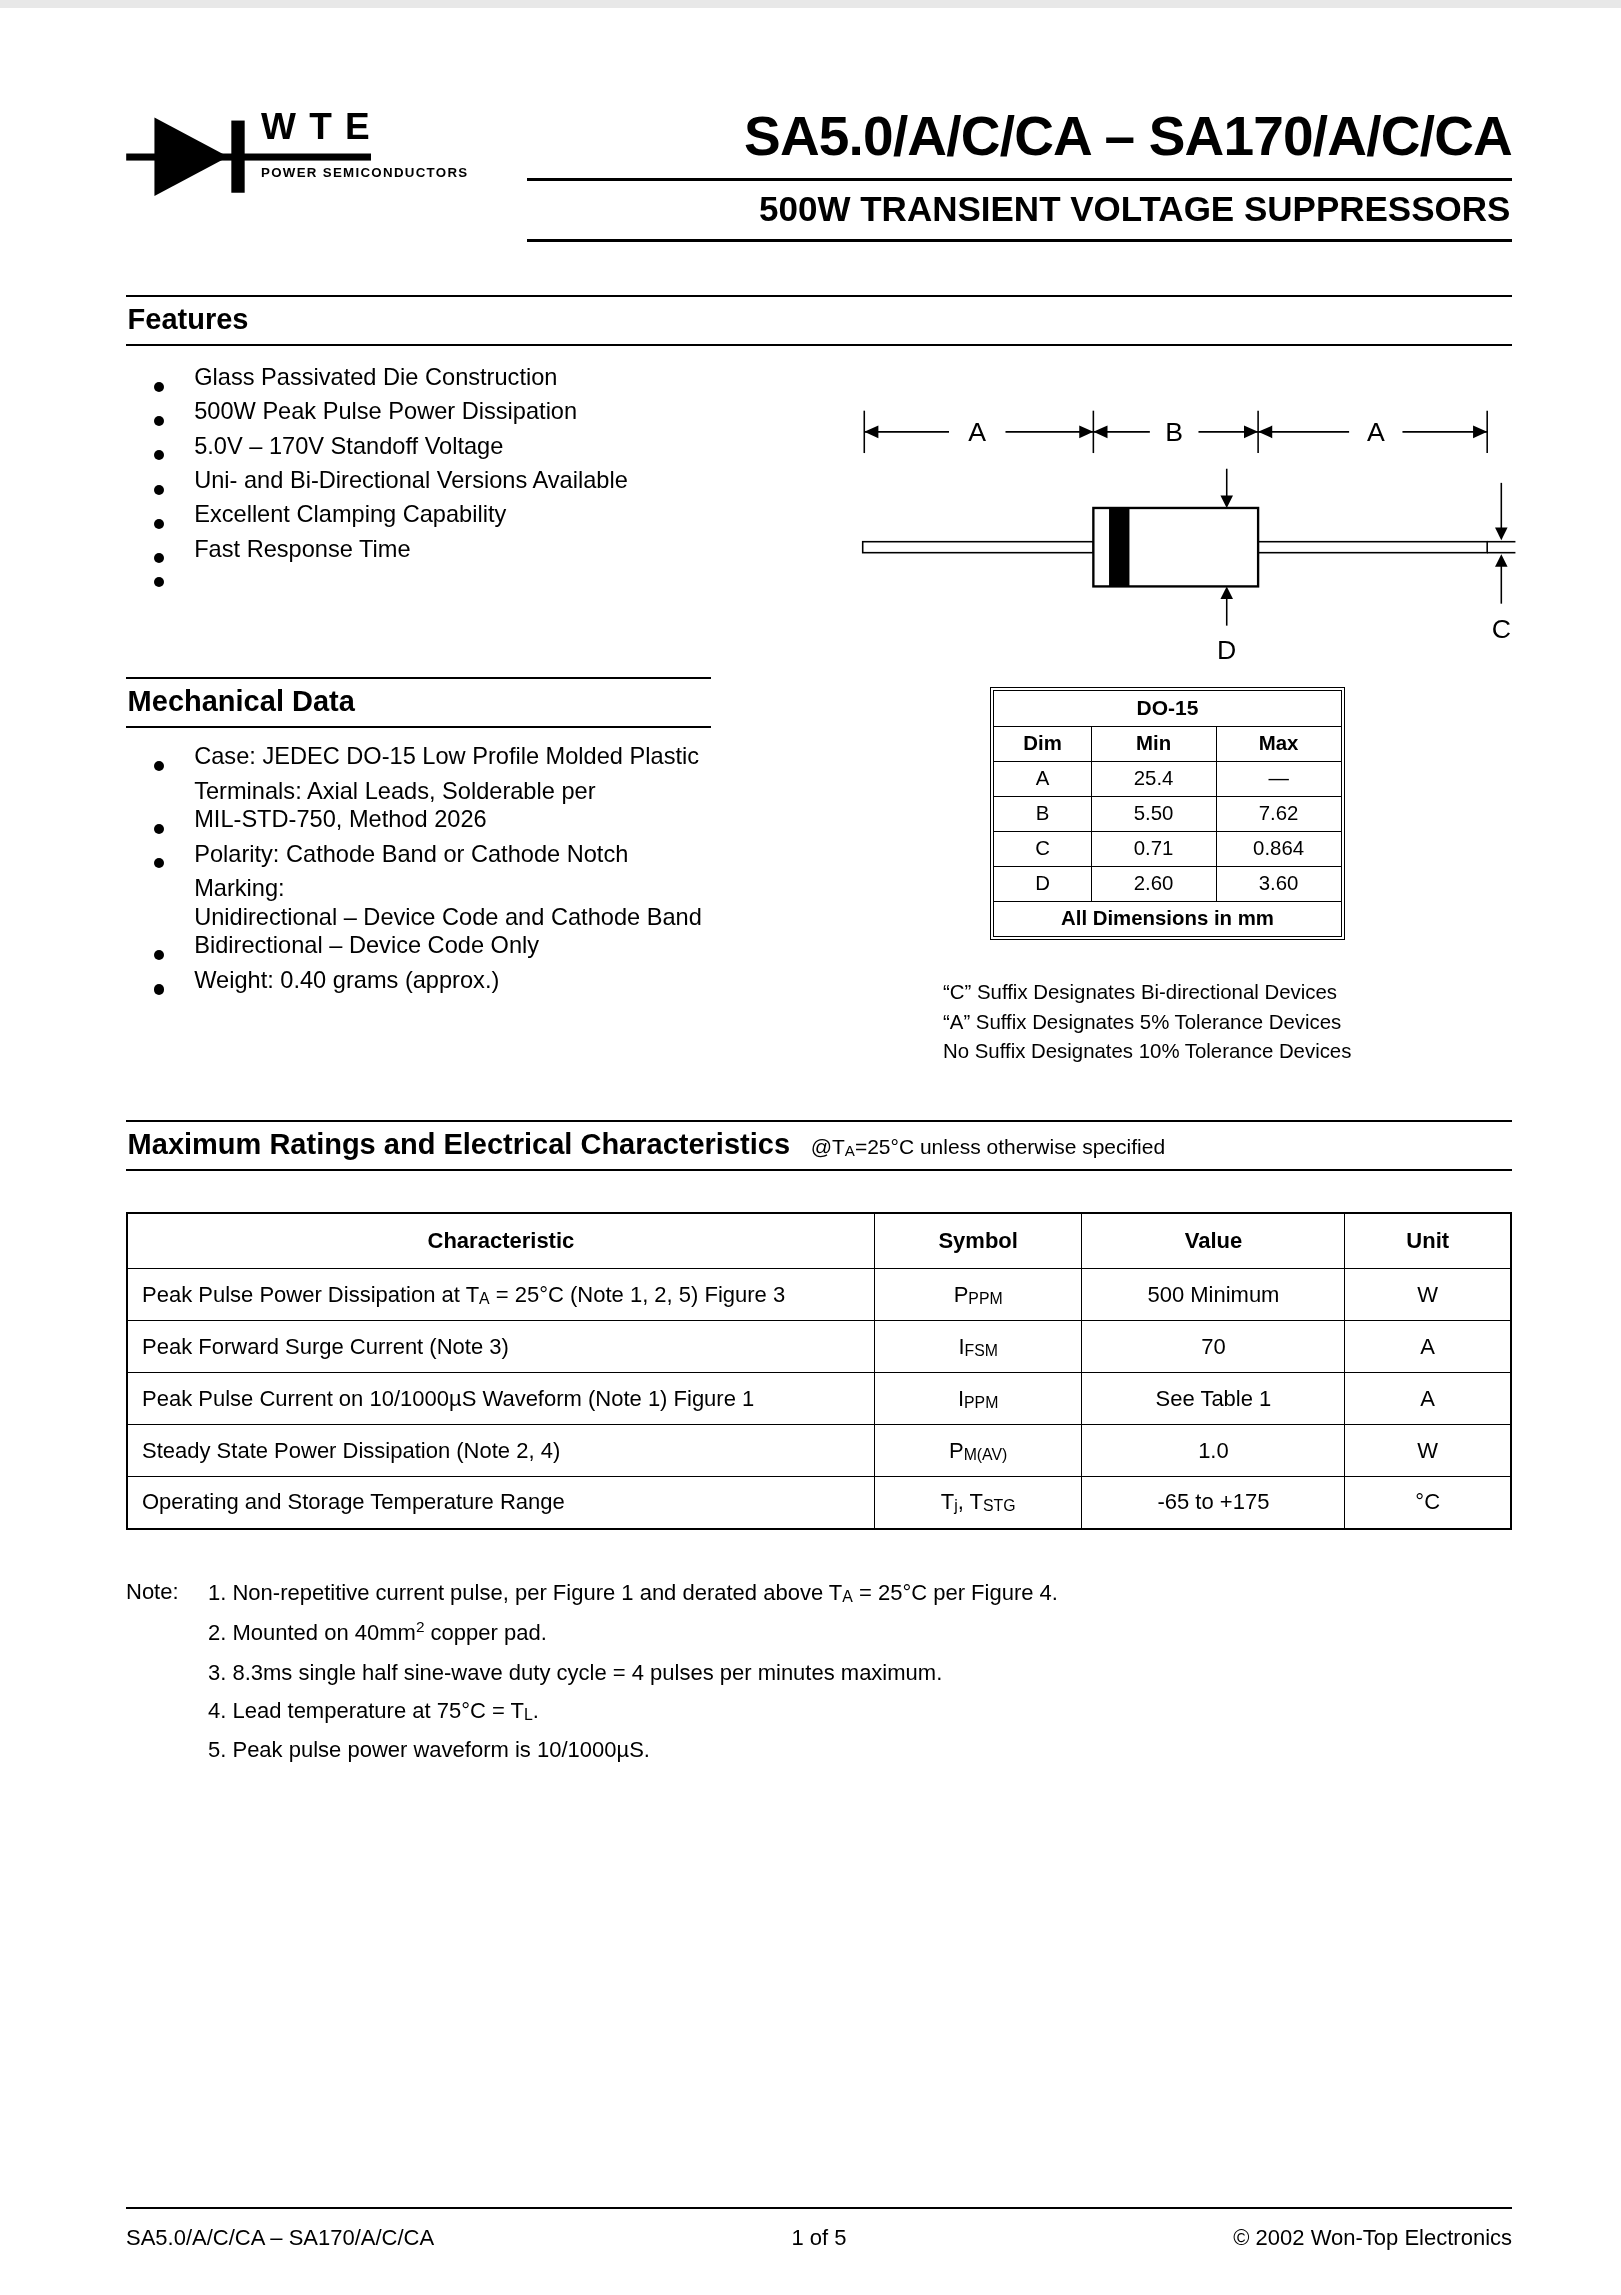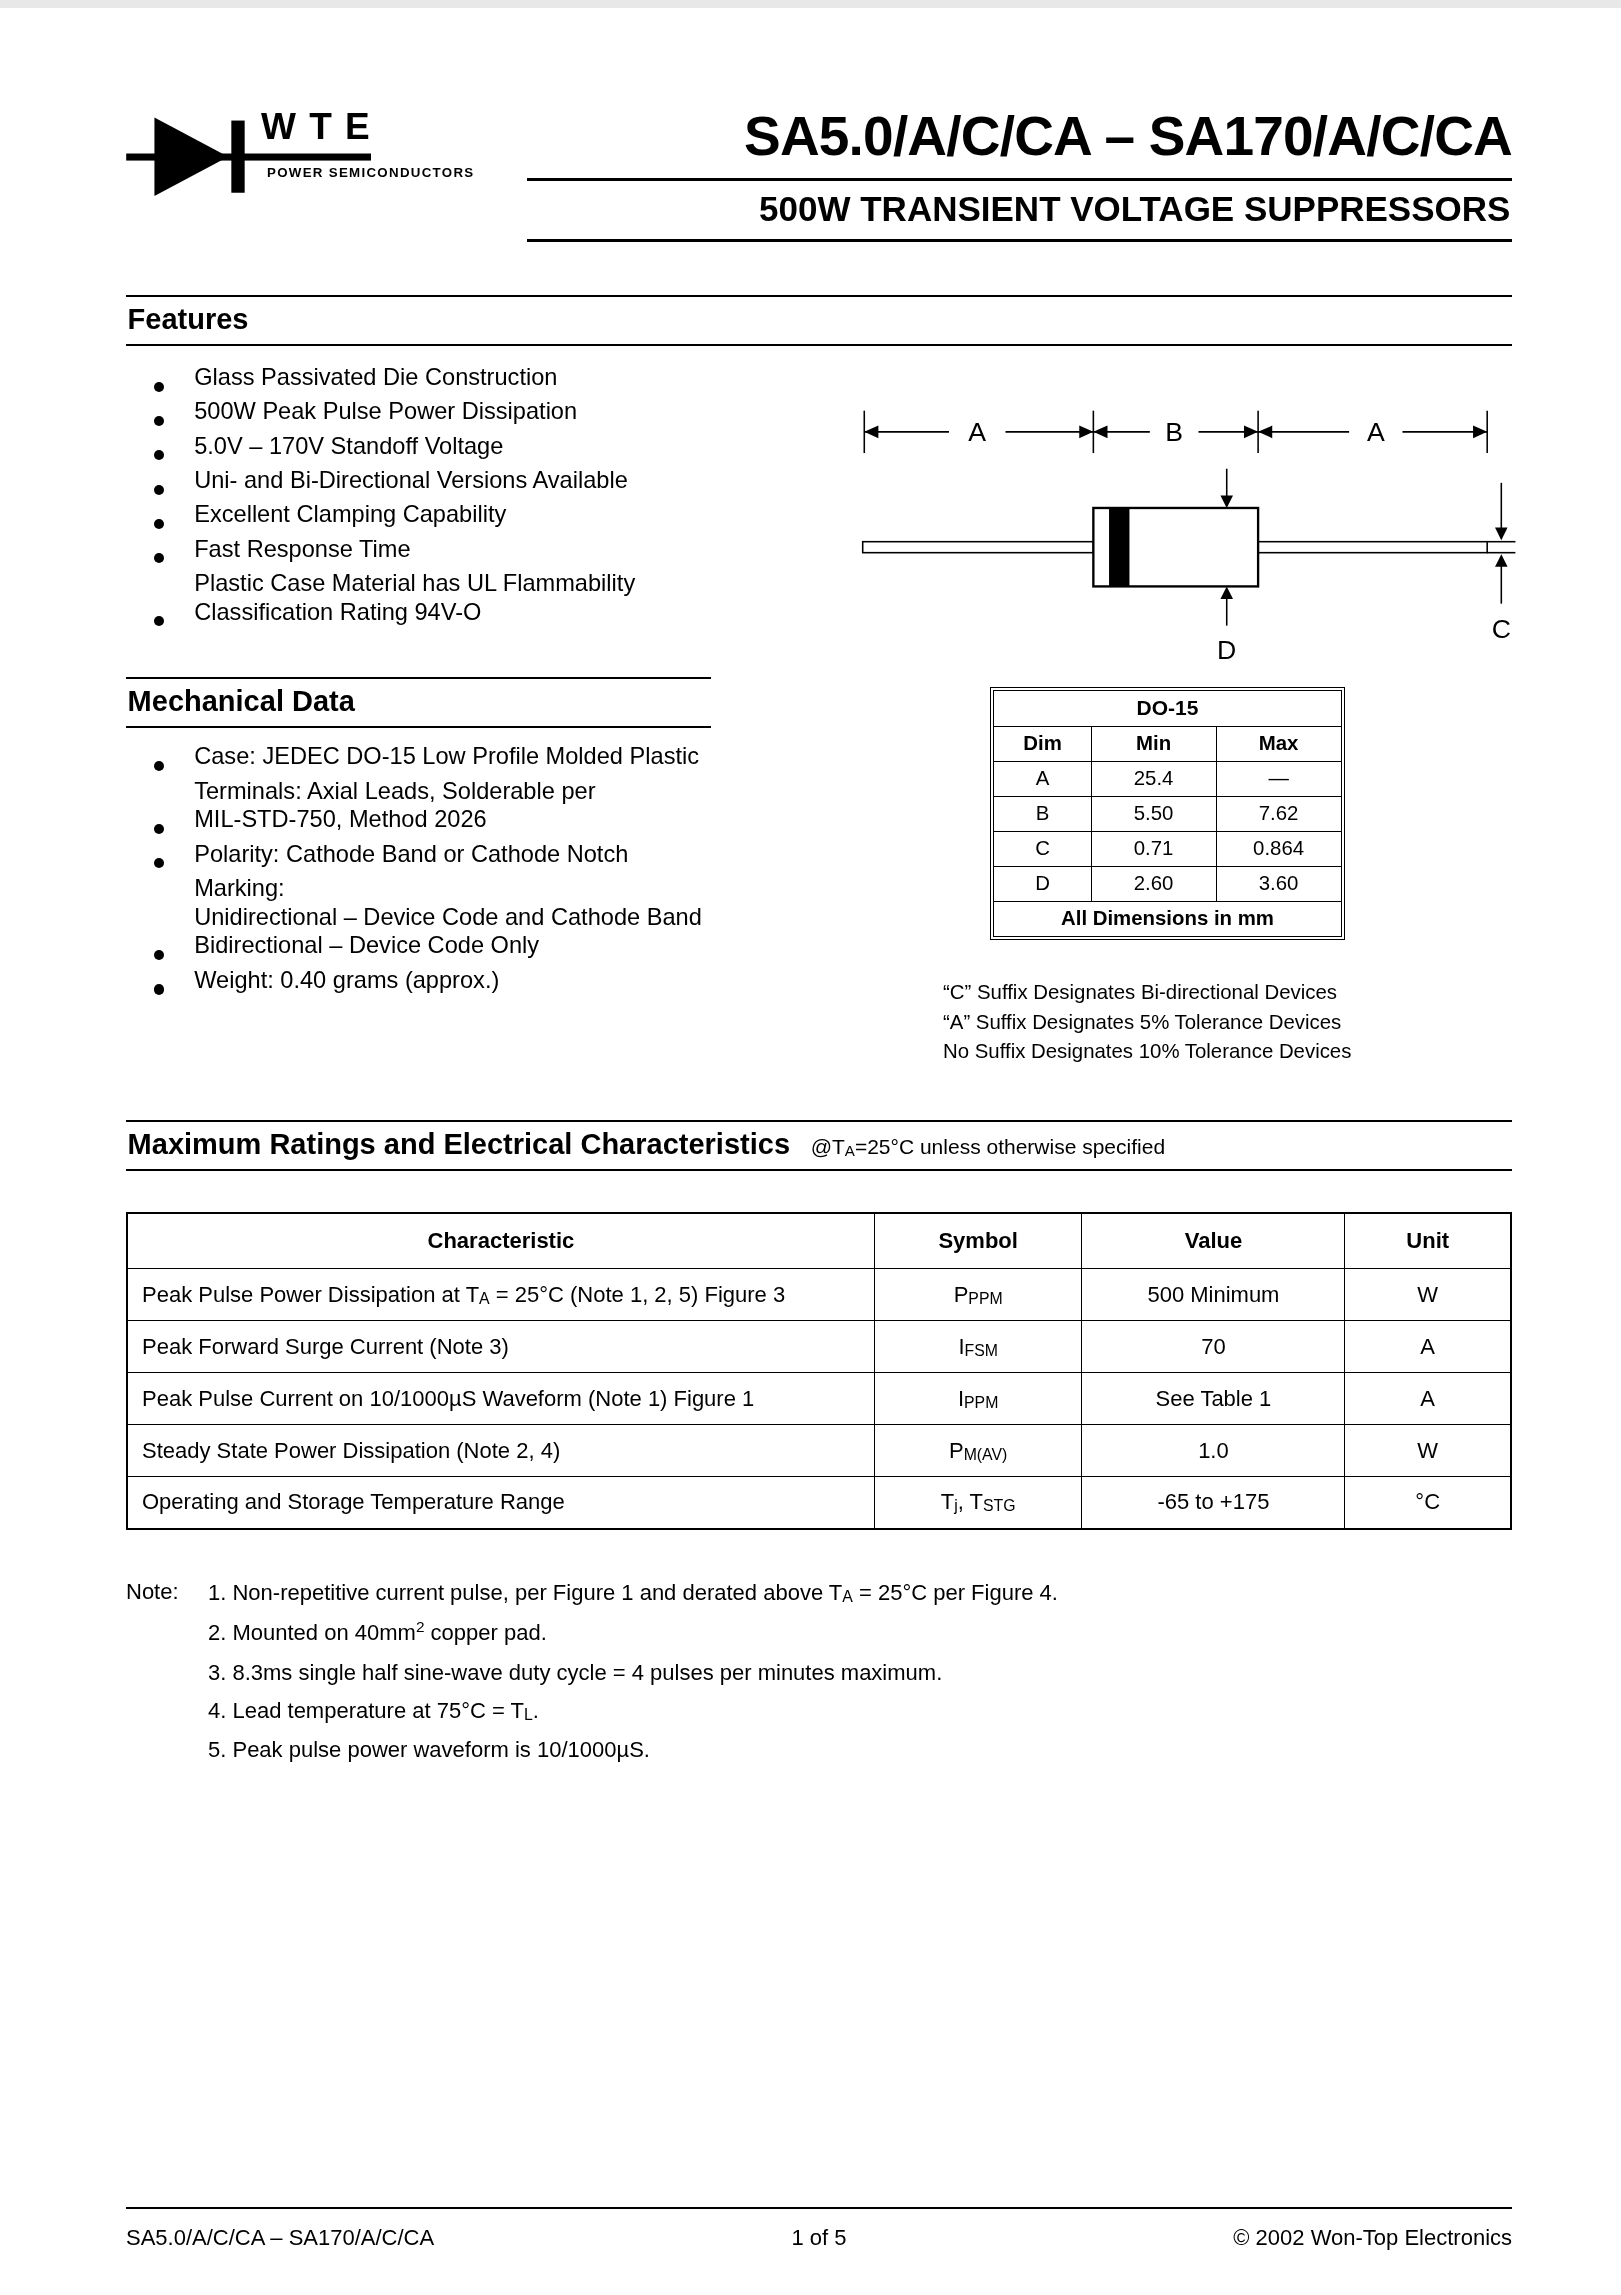--- a/index.html
+++ b/index.html
@@ -18,21 +18,21 @@
 
   
   .header { display: flex; align-items: flex-start; }
   .logo { position: relative; width: 377px; height: 106px; flex: none; }
   .logo svg { position: absolute; left: 0; top: 0; }
   .brand {
     position: absolute; left: 135px; top: -1.6px;
     font-size: 37px; font-weight: bold; letter-spacing: 13.3px;
   }
   .brand-sub {
-    position: absolute; left: 141px; top: 57px;
+    position: absolute; left: 135px; top: 57px;
     font-size: 13.3px; font-weight: bold; letter-spacing: 1.3px;
   }
   .title-block { flex: 1; margin-left: 23.6px; }
   .title {
     margin: 0; font-size: 55px; font-weight: bold;
     line-height: 1.05; text-align: right; letter-spacing: -0.8px;
   }
   .subtitle-bar {
     margin-top: 12.6px;
     border-top: 3.1px solid #000;
@@ -167,22 +167,20 @@
           <li>
             <span class="dot"></span>
             <span class="btext">Excellent Clamping Capability</span>
           </li>
           <li>
             <span class="dot"></span>
             <span class="btext">Fast Response Time</span>
           </li>
           <li>
             <span class="dot"></span>
-            <span class="btext">Plastic Case Material has UL Flammability
-Classification Rating 94V-O</span>
           </li>
         </ul>
 
       <figure class="package-diagram">
         <svg class="pkg-svg" width="659" height="283" viewBox="0 0 840 360">
           <g stroke="#000" stroke-width="2">
 
             <line x1="8" y1="26" x2="8" y2="80"></line>
             <line x1="300" y1="26" x2="300" y2="80"></line>
             <line x1="510" y1="26" x2="510" y2="80"></line>

